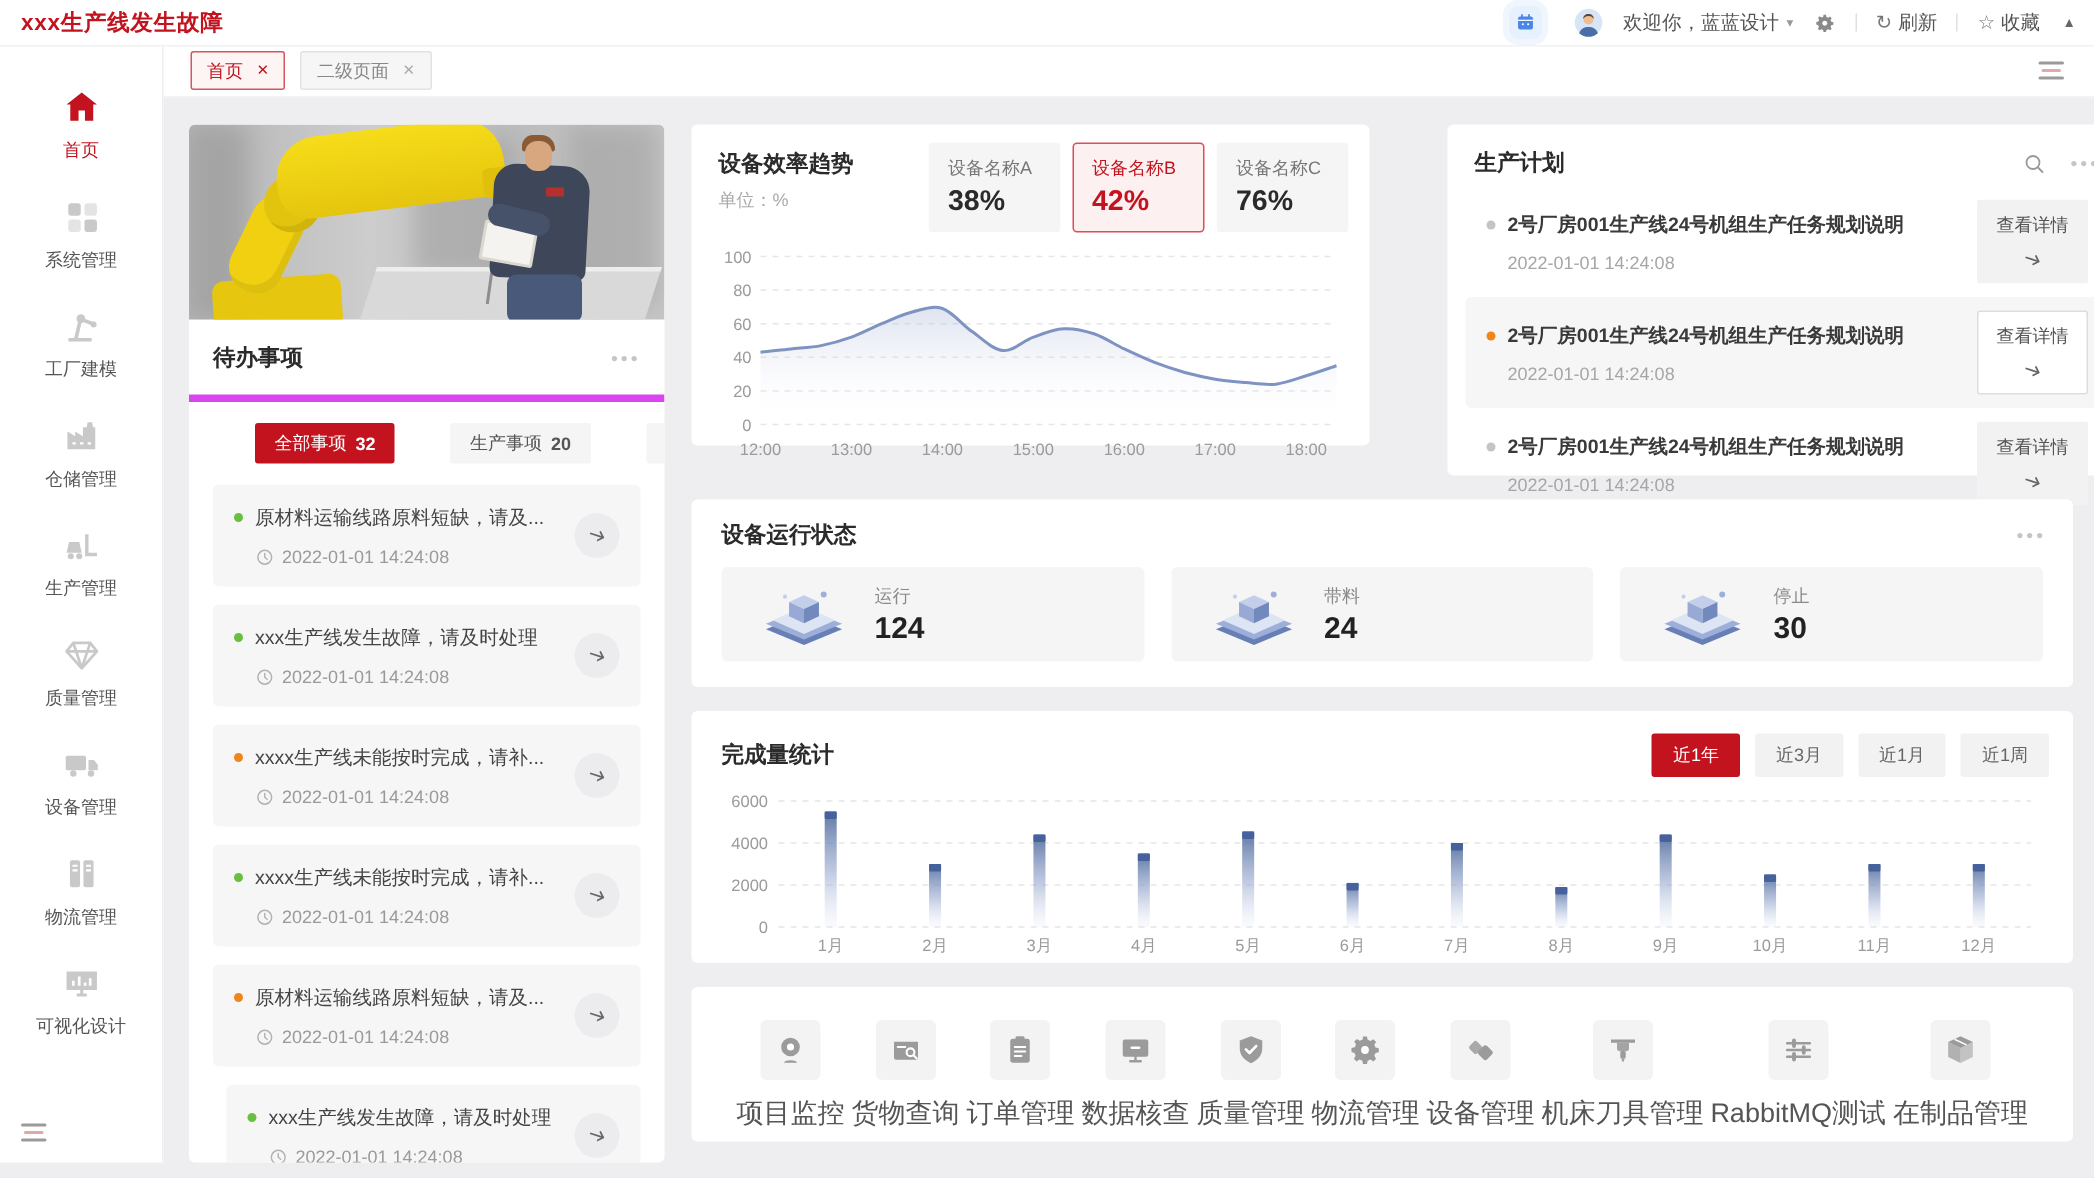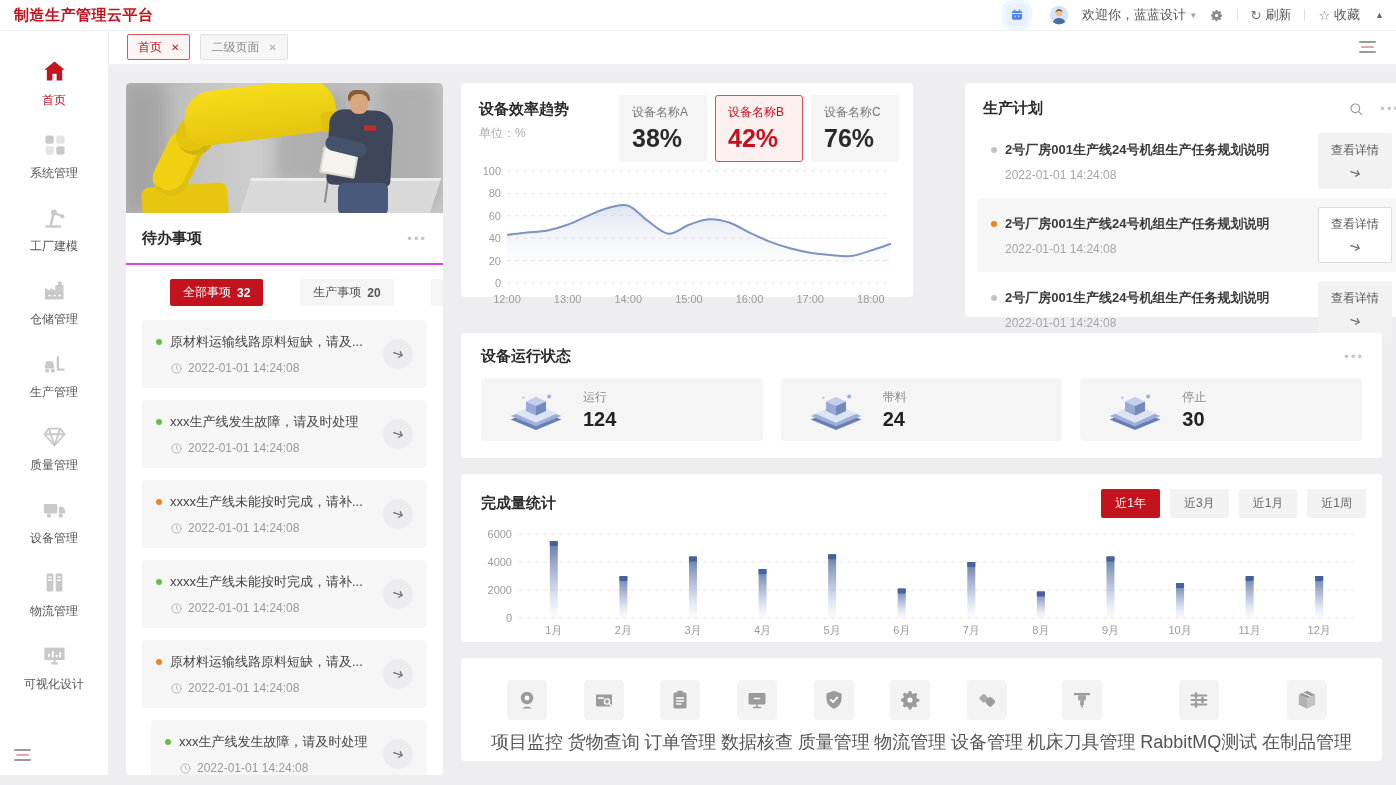--- a/index.html
+++ b/index.html
@@ -65,21 +65,21 @@
   .r-rod1,.r-rod2{position:absolute;width:2px;height:74px;background:#8d8d8d;}
   .r-rod1{left:203px;top:46px;transform:rotate(8deg);}
   .r-rod2{left:219px;top:46px;transform:rotate(-6deg);}
   .p-head{position:absolute;left:224px;top:11px;width:18px;height:20px;background:#d9a77f;border-radius:8px;}
   .p-hair{position:absolute;left:222px;top:7px;width:22px;height:11px;background:#8a5a35;border-radius:8px 10px 2px 2px;}
   .p-body{position:absolute;left:202px;top:27px;width:64px;height:76px;background:#3d4759;border-radius:15px 17px 6px 6px;transform:rotate(3deg);}
   .p-patch{position:absolute;left:238px;top:42px;width:12px;height:6px;background:#b3302c;border-radius:1px;}
   .p-arm{position:absolute;left:199px;top:56px;width:42px;height:15px;background:#46526a;border-radius:8px;transform:rotate(14deg);}
   .p-tablet{position:absolute;left:195px;top:66px;width:32px;height:23px;background:#f4f3ef;border:2px solid #dcd8cf;border-radius:2px;transform:rotate(10deg);}
   .p-legs{position:absolute;left:212px;top:100px;width:50px;height:32px;background:#49597a;border-radius:6px;}
-  .todo-head{display:flex;align-items:center;justify-content:space-between;padding:0 16px;height:50px;border-bottom:2px solid #d946ef;}
+  .todo-head{display:flex;align-items:center;justify-content:space-between;padding:0 16px;height:50px;border-bottom:5px solid #d946ef;}
   .filters{display:flex;gap:9px;padding:14px 16px 2px;}
   .filter{height:27px;padding:0 13px;display:inline-flex;align-items:center;gap:6px;font-size:12px;color:#555;
           background:#f5f5f6;border-radius:2px;cursor:pointer;white-space:nowrap;margin-left:28px;}
   .filter b{font-weight:700;}
   .filter[data-active="true"]{background:#c2131f;color:#fff;}
   .todo-list{padding:12px 16px;display:flex;flex-direction:column;gap:12px;}
   .todo-item{position:relative;background:#f6f6f7;border-radius:4px;padding:13px 14px;}
   .todo-item:nth-child(6){margin-left:9px;}
   .ti-title{display:flex;align-items:center;gap:8px;font-size:13px;color:#444;}
   .dot{width:6px;height:6px;border-radius:50%;background:#c4c4c4;flex:none;}
@@ -91,21 +91,21 @@
   .ti-arrow{position:absolute;right:14px;top:50%;transform:translateY(-50%);width:30px;height:30px;border-radius:50%;
             background:#ececee;display:flex;align-items:center;justify-content:center;cursor:pointer;}
   .ti-arrow svg{width:14px;height:14px;color:#666;transform:rotate(18deg);}
   
   .panel-eff{left:461px;top:83px;width:452px;height:214px;}
   .eff-title{position:absolute;left:18px;top:17px;}
   .eff-unit{position:absolute;left:18px;top:42px;font-size:12px;color:#aaa;}
   .chips{position:absolute;right:14px;top:12px;display:flex;gap:8px;}
   .chip{min-width:62px;padding:8px 12px;background:#f5f5f6;border:1px solid transparent;border-radius:3px;cursor:pointer;}
   .chip .cname{font-size:12px;color:#777;}
-  .chip .cval{margin-top:3px;font-size:25px;font-weight:700;color:#2a2a2a;}
+  .chip .cval{margin-top:3px;font-size:19px;font-weight:700;color:#2a2a2a;}
   .chip[data-active="true"]{background:#fdf0f0;border-color:#e04b55;}
   .chip[data-active="true"] .cname,.chip[data-active="true"] .cval{color:#c2131f;}
   .chart text{font-size:11px;fill:#9b9b9b;font-family:inherit;}
   #lineChart{position:absolute;left:14px;top:78px;}
   
   .panel-plan{left:965px;top:83px;width:453px;height:234px;}
   .plan-head{display:flex;align-items:center;padding:16px 18px 6px;}
   .plan-head .hicons{margin-left:auto;display:flex;align-items:center;gap:16px;}
   .plan-head .hicons svg{width:16px;height:16px;color:#999;cursor:pointer;}
   .plan-list{padding:0 6px;}
@@ -141,21 +141,21 @@
   .shortcut .ibox{width:40px;height:40px;background:#f3f3f4;border-radius:4px;display:flex;align-items:center;justify-content:center;}
   .shortcut .ibox svg{width:24px;height:24px;color:#9b9b9b;}
   .shortcut .slab{font-size:18px;color:#555;white-space:nowrap;}
 </style>
 </head>
 <body>
 
 <div id="page">
 
   <div class="header">
-    <div class="logo">制造生产管理云平台</div>
+    <div class="logo">xxx生产线发生故障</div>
     <div class="header-right">
       <div class="cal-btn">
           <span>
             <svg viewBox="0 0 24 24" fill="currentColor">
               <rect x="3.5" y="5" width="17" height="15" rx="2.5"></rect>
               <path d="M3.5 9.5h17" stroke="#fff" stroke-width="1.4"></path>
               <path d="M8 3.2v3.4M16 3.2v3.4" stroke="currentColor" stroke-width="2" stroke-linecap="round" fill="none"></path>
               <circle cx="9" cy="14" r="1.2" fill="#fff"></circle>
               <circle cx="15" cy="14" r="1.2" fill="#fff"></circle>
             </svg>

